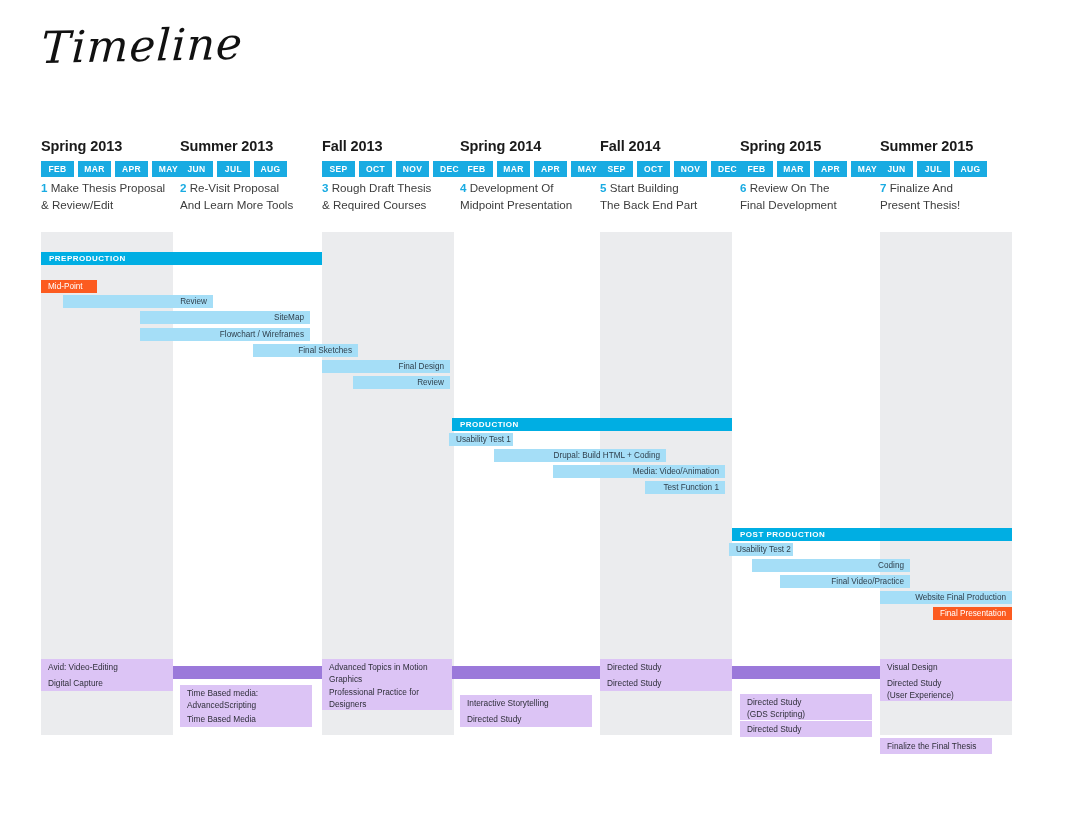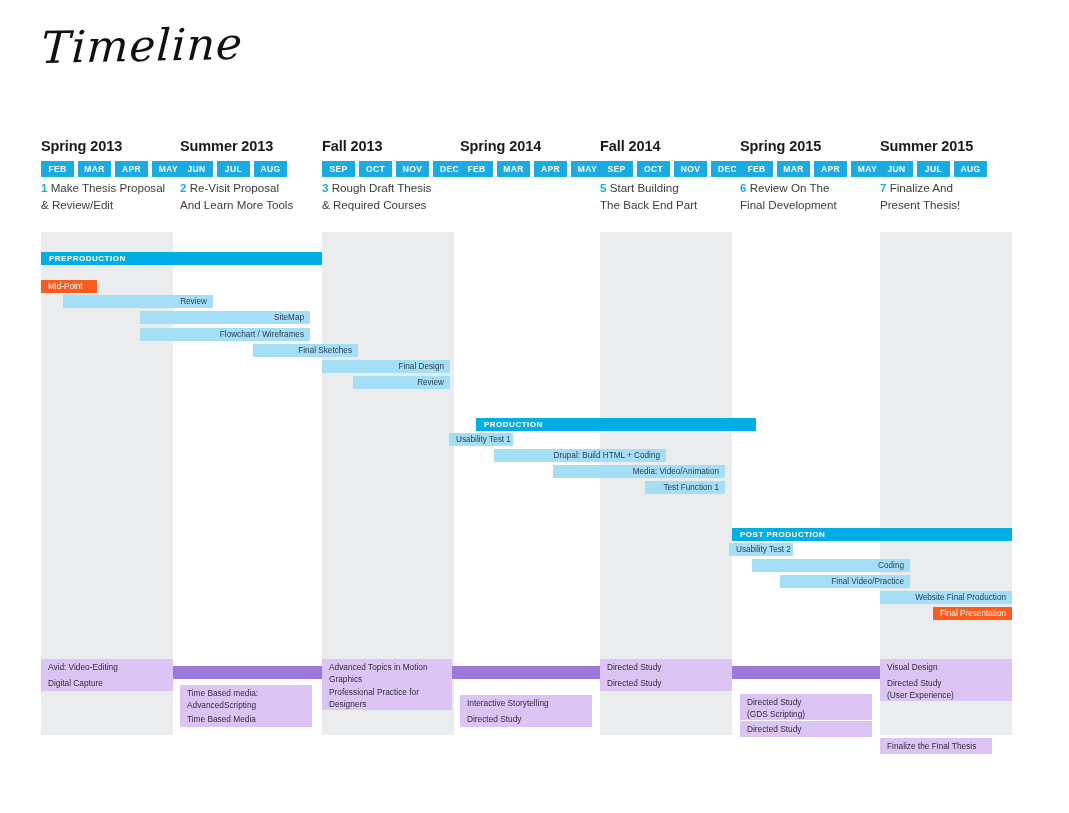--- a/index.html
+++ b/index.html
@@ -121,20 +121,21 @@
         <div class="desc"><span class="num">3</span> Rough Draft Thesis<br>&amp; Required Courses</div>
       </div>
       <div class="colhead" style="left: 460px; top: 138px;">
         <div class="season">Spring 2014</div>
         <div class="months">
           <span class="mchip">FEB</span>
           <span class="mchip">MAR</span>
           <span class="mchip">APR</span>
           <span class="mchip">MAY</span>
         </div>
+        <div class="desc"><span class="num">4</span> Development Of<br>Midpoint Presentation</div>
       </div>
       <div class="colhead" style="left: 600px; top: 138px;">
         <div class="season">Fall 2014</div>
         <div class="months">
           <span class="mchip">SEP</span>
           <span class="mchip">OCT</span>
           <span class="mchip">NOV</span>
           <span class="mchip">DEC</span>
         </div>
         <div class="desc"><span class="num">5</span> Start Building<br>The Back End Part</div>
@@ -162,21 +163,21 @@
 
   <div id="sections">
       <div class="sechead" style="left: 41px; top: 252px; width: 281px;">PREPRODUCTION</div>
       <div class="bar orange left" style="left: 41px; top: 280px; width: 56px;">Mid-Point</div>
       <div class="bar" style="left: 63px; top: 295px; width: 150px;">Review</div>
       <div class="bar" style="left: 140px; top: 311px; width: 170px;">SiteMap</div>
       <div class="bar" style="left: 140px; top: 328px; width: 170px;">Flowchart / Wireframes</div>
       <div class="bar" style="left: 253px; top: 344px; width: 105px;">Final Sketches</div>
       <div class="bar" style="left: 322px; top: 360px; width: 128px;">Final Design</div>
       <div class="bar" style="left: 353px; top: 376px; width: 97px;">Review</div>
-      <div class="sechead" style="left: 452px; top: 418px; width: 280px; margin-left: 24px;">PRODUCTION</div>
+      <div class="sechead" style="left: 452px; top: 418px; width: 280px;">PRODUCTION</div>
       <div class="bar left" style="left: 449px; top: 433px; width: 64px;">Usability Test 1</div>
       <div class="bar" style="left: 494px; top: 449px; width: 172px;">Drupal: Build HTML + Coding</div>
       <div class="bar" style="left: 553px; top: 465px; width: 172px;">Media: Video/Animation</div>
       <div class="bar" style="left: 645px; top: 481px; width: 80px;">Test Function 1</div>
       <div class="sechead" style="left: 732px; top: 528px; width: 280px;">POST PRODUCTION</div>
       <div class="bar left" style="left: 729px; top: 543px; width: 64px;">Usability Test 2</div>
       <div class="bar" style="left: 752px; top: 559px; width: 158px;">Coding</div>
       <div class="bar" style="left: 780px; top: 575px; width: 130px;">Final Video/Practice</div>
       <div class="bar" style="left: 880px; top: 591px; width: 132px;">Website Final Production</div>
       <div class="bar orange" style="left: 933px; top: 607px; width: 79px;">Final Presentation</div>

